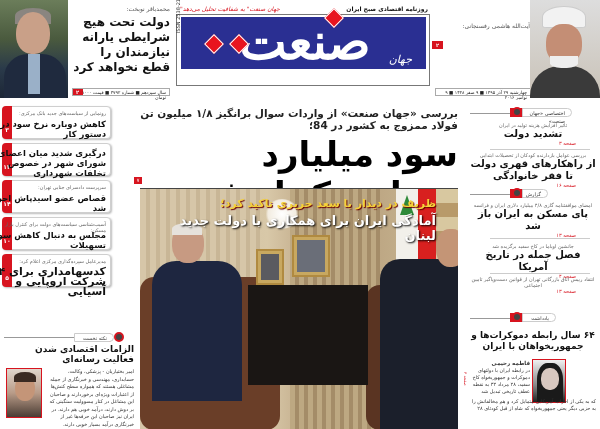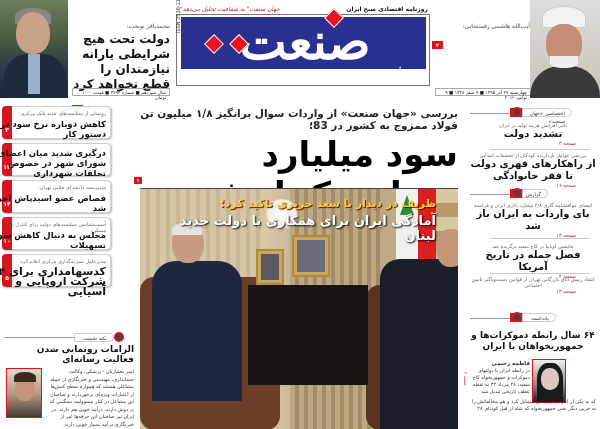--- a/index.html
+++ b/index.html
@@ -9,33 +9,33 @@
   .rtl { direction: rtl; text-align: right; }
 
   
   .photo-left-top { left: 0; top: 0; width: 68px; height: 98px; background: linear-gradient(180deg,#6b7d5a 0%,#4a5a3e 40%,#2a3a4a 70%,#1c2636 100%); overflow: hidden; }
   .photo-left-top .face { position: absolute; left: 16px; top: 12px; width: 34px; height: 42px; border-radius: 50% 50% 45% 45%; background: #c9a088; }
   .photo-left-top .hair { position: absolute; left: 15px; top: 8px; width: 36px; height: 16px; border-radius: 50% 50% 0 0; background: #8a8580; }
   .photo-left-top .suit { position: absolute; left: 4px; top: 54px; width: 62px; height: 50px; border-radius: 24px 24px 0 0; background: #1f2a3e; }
   .photo-left-top .shirt { position: absolute; left: 28px; top: 54px; width: 12px; height: 40px; background: #9ab0c8; }
 
   
-  .teaser-left { left: 72px; top: 22px; width: 98px; }
+  .teaser-left { left: 72px; top: 5px; width: 98px; }
   .kicker { font-size: 6px; color: #555; }
   .teaser-title { font-size: 12px; font-weight: bold; line-height: 15px; color: #111; margin-top: 3px; }
   .page-tag { display: inline-block; background: #d7141f; color: #fff; font-size: 5px; padding: 1px 4px; font-weight: bold; }
 
   
   .masthead { left: 170px; top: 0; width: 260px; height: 98px; }
   .mast-slogan { position: absolute; left: 10px; top: 5px; font-size: 6px; color: #d7141f; font-style: italic; }
   .mast-daily { position: absolute; right: 2px; top: 5px; font-size: 6px; color: #111; font-weight: bold; }
   .mast-box { position: absolute; left: 6px; top: 14px; width: 254px; height: 72px; border: 1px solid #777; background: #fff; }
   .mast-blue { position: absolute; left: 4px; top: 2px; width: 245px; height: 52px; background: #2a2f92; }
   .mast-logo { position: absolute; left: 10px; top: -6px; width: 228px; height: 62px; color: #fff; font-size: 50px; font-weight: bold; text-align: center; line-height: 62px; font-family: "DejaVu Serif", serif; }
-  .mast-jahan { position: absolute; right: 14px; top: 48px; color: #fff; font-size: 11px; font-style: italic; }
+  .mast-jahan { position: absolute; right: 14px; top: 36px; color: #fff; font-size: 11px; font-style: italic; }
   .diamond { position: absolute; width: 14px; height: 14px; background: #e8141f; border: 1px solid #fff; transform: rotate(45deg); }
   .mast-url { position: absolute; left: 12px; bottom: 2px; width: 232px; font-size: 8px; color: #777; letter-spacing: 8px; font-family: "DejaVu Sans Mono", monospace; }
   .issn { position: absolute; left: -2px; top: 18px; font-size: 5px; color: #333; transform: rotate(-90deg); transform-origin: left top; white-space: nowrap; }
   .mast-info { left: 72px; top: 88px; width: 98px; height: 8px; border: 1px solid #aaa; font-size: 4.5px; color: #222; padding: 1px 3px; line-height: 5px; }
   .mast-info-right { left: 435px; top: 88px; width: 96px; height: 8px; border: 1px solid #aaa; font-size: 4.5px; color: #222; padding: 1px 3px; line-height: 5px; }
 
   
   .teaser-right { left: 432px; top: 22px; width: 98px; }
   .photo-right-top { left: 530px; top: 0; width: 70px; height: 98px; background: linear-gradient(180deg,#ddd 0%,#c9c2b7 100%); overflow: hidden; }
   .photo-right-top .turban { position: absolute; left: 12px; top: 6px; width: 44px; height: 22px; border-radius: 50% 50% 10% 10%; background: #f2f2f2; border: 1px solid #ccc; }
@@ -139,21 +139,21 @@
   <div style="text-align:left;margin-top:3px;"><span class="page-tag">۲</span></div>
 </div>
 <div class="abs mast-info-right rtl">چهارشنبه ۲۹ آذر ۱۳۹۵ ■ ۹ صفر ۱۴۳۸ ■ ۹ نوامبر ۲۰۱۶</div>
 <div class="abs photo-right-top">
   <div class="robe"></div>
     <div class="turban"></div>
     <div class="face"></div>
     <div class="beard"></div>
 </div>
 
-<div class="abs surtitle rtl">بررسی «جهان صنعت» از واردات سوال برانگیز ۱/۸ میلیون تن فولاد ممزوج به کشور در 83؛</div>
+<div class="abs surtitle rtl">بررسی «جهان صنعت» از واردات سوال برانگیز ۱/۸ میلیون تن فولاد ممزوج به کشور در 84؛</div>
 <div class="abs main-headline rtl">سود میلیارد تومانی کجا رفت</div>
 <div class="abs main-tag">۷</div>
 
 <div class="abs main-photo">
   <div class="curtain" style="left:0;width:120px;background:repeating-linear-gradient(90deg,#d6c6a8 0 6px,#c8b696 6px 10px);"></div>
   <div class="curtain" style="left:150px;width:90px;background:repeating-linear-gradient(90deg,#bda882 0 5px,#a48c68 5px 9px);"></div>
   <div class="curtain" style="left:296px;width:22px;background:repeating-linear-gradient(180deg,#d8c8a0 0 14px,#b89a6a 14px 28px);"></div>
   <div class="flag">
     <div class="white"></div>
       <div class="red" style="left:40px;"></div>
@@ -203,21 +203,21 @@
     <div class="num">۵</div>
     <div class="k rtl">مدیرعامل سپرده‌گذاری مرکزی اعلام کرد:</div>
     <div class="t rtl" style="font-size:11px;">کدسهامداری برای ۱۴ شرکت اروپایی و آسیایی</div>
   </div>
 </div>
 
 <div class="abs rule" style="left:4px;top:337px;width:72px;"></div>
 <div class="abs badge-red" style="left:86px;top:333px;width:26px;"></div>
 <div class="abs section-badge rtl" style="left:74px;top:333px;width:40px;">نکته نخست</div>
 <div class="abs badge-circle" style="left:114px;top:332px;"></div>
-<div class="abs op-title rtl">الزامات رونمایی شدن فعالیت رسانه‌ای</div>
+<div class="abs op-title rtl">الزامات اقتصادی شدن فعالیت رسانه‌ای</div>
 <div class="abs op-photo">
     <div class="h"></div>
     <div class="hair"></div>
   </div>
 <div class="abs op-text rtl">امیر بختیاریان - پزشکی، وکالت، حسابداری، مهندسی و خبرنگاری از جمله مشاغلی هستند که همواره سطح کنش‌ها از اعتبارات ویژه‌ای برخوردارند و صاحبان این مشاغل در کنار مسوولیت سنگینی که بر دوش دارند، درآمد خوبی هم دارند. در ایران نیز صاحبان این حرفه‌ها غیر از خبرنگاری درآمد بسیار خوبی دارند.</div>
 
 <div class="abs rule" style="left:470px;top:113px;width:45px;"></div>
 <div class="abs badge-red" style="left:510px;top:108px;width:30px;"></div>
 <div class="abs section-badge rtl" style="left:522px;top:108px;width:50px;">اختصاصی «جهان صنعت»</div>
 <div class="abs badge-circle" style="left:512px;top:107px;"></div>
@@ -234,21 +234,21 @@
   <div class="rc-p">صفحه ۱۶</div>
 </div>
 
 <div class="abs rule" style="left:470px;top:194px;width:45px;"></div>
 <div class="abs badge-red" style="left:510px;top:189px;width:30px;"></div>
 <div class="abs section-badge rtl" style="left:522px;top:189px;width:26px;">گزارش</div>
 <div class="abs badge-circle" style="left:512px;top:188px;"></div>
 
 <div class="right-col-item" style="top:202px;">
   <div class="rc-k">امضای موافقتنامه گازی ۴/۸ میلیارد دلاری ایران و فرانسه</div>
-  <div class="rc-t">پای واردات به ایران باز شد</div>
+  <div class="rc-t">پای مسکن به ایران باز شد</div>
   <div class="rc-p">صفحه ۱۳</div>
 </div>
 <div class="abs rule" style="left:490px;top:238px;width:100px;background:#ccc;"></div>
 <div class="right-col-item" style="top:243px;">
   <div class="rc-k">جانشین اوباما در کاخ سفید برگزیده شد</div>
   <div class="rc-t">فصل جمله در تاریخ آمریکا</div>
   <div class="rc-p">صفحه ۴</div>
 </div>
 <div class="abs rule" style="left:490px;top:273px;width:100px;background:#ccc;"></div>
 <div class="right-col-item" style="top:276px;">

